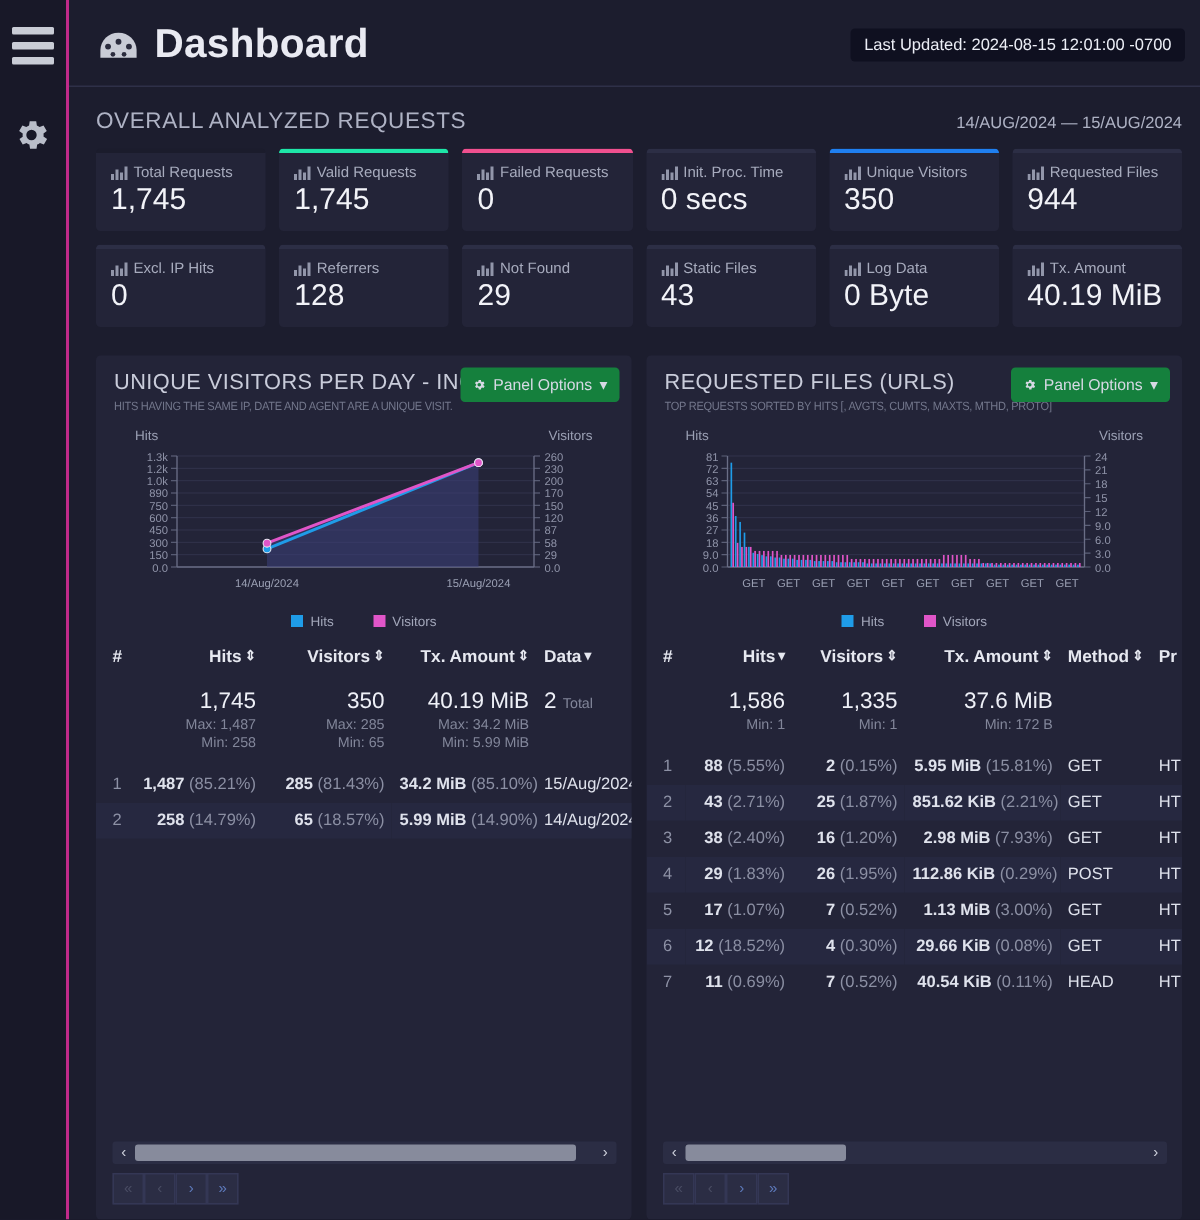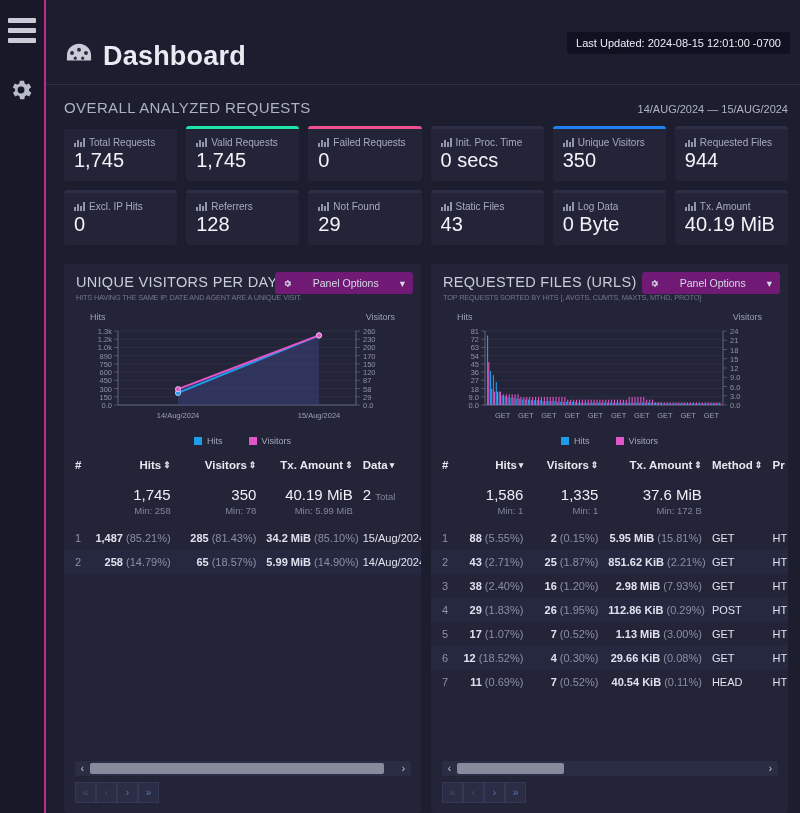--- a/index.html
+++ b/index.html
@@ -25,21 +25,21 @@
   .hamburger i { display: block; height: 5px; width: 28px; background: #c9ccd6;
                  border-radius: 1px; }
   .gear { width: 26px; height: 26px; color: #b9bdc9; }
 
   
   .main { flex: 1; background: #1c1d2e; padding: 0 0 0 0; min-width: 0;
           display: flex; flex-direction: column; }
 
   .topbar { display: flex; align-items: center; justify-content: space-between;
             padding: 14px 10px 12px 18px; border-bottom: 1px solid #2e3048; }
-  .brand { display: flex; align-items: flex-start; gap: 9px; margin-top: 27px; }
+  .brand { display: flex; align-items: flex-end; gap: 9px; }
   .brand-title { font-size: 27px; color: #e9eaf2; font-weight: bold;
                  letter-spacing: .2px; }
   .gauge-icon { width: 30px; height: 26px; }
   .updated { background: #0f1020; color: #eceef6; font-size: 11px;
              font-weight: normal; padding: 5px 9px; border-radius: 3px;
              white-space: nowrap; }
 
   .section-head { display: flex; align-items: baseline; justify-content: space-between;
                   padding: 14px 12px 10px 18px; }
   .section-title { font-size: 15px; color: #aeb2c4; letter-spacing: .4px; }
@@ -63,24 +63,24 @@
   .panels { display: flex; gap: 10px; padding: 10px 12px 0 18px; flex: 1;
             min-height: 0; }
   .panel { flex: 1; background: #232438; border-radius: 3px; min-width: 0;
            display: flex; flex-direction: column; }
   .panel-head { padding: 10px 10px 6px 12px; position: relative; }
   .panel-title { font-size: 14.5px; color: #c9ccda; letter-spacing: .3px;
                  white-space: nowrap; overflow: hidden; padding-right: 4px; }
   .panel-sub { font-size: 8px; color: #73778c; letter-spacing: -.2px;
                margin-top: 3px; white-space: nowrap; overflow: hidden;
                transform: scaleX(.92); transform-origin: left; }
-  .panel-opts { position: absolute; top: 8px; right: 8px; background: #701a75;
+  .panel-opts { position: absolute; top: 8px; right: 8px; background: #15803d;
                 color: #d6d9e4; font-size: 10.5px; padding: 5px 8px;
                 border-radius: 3px; cursor: pointer; display: flex;
-                align-items: center; gap: 21px; white-space: nowrap; }
+                align-items: center; gap: 5px; white-space: nowrap; }
 
   
   .chart-wrap { padding: 4px 8px 2px; }
   .chart-axis-names { display: flex; justify-content: space-between;
                       font-size: 9px; color: #9ba0b4; padding: 0 18px 1px; }
   .legend { display: flex; justify-content: center; gap: 26px; font-size: 9px;
             color: #a3a7ba; padding: 3px 0 4px; }
   .legend span { display: flex; align-items: center; gap: 5px; cursor: pointer; }
   .legend i { width: 8px; height: 8px; display: block; }
 
@@ -427,24 +427,31 @@
               </tr>
             </thead>
           <tbody id="l-tbody">
               <tr class="sumrow">
                 <td class="c-idx"></td>
                 <td>1,745</td>
                 <td>350</td>
                 <td>40.19 MiB</td>
                 <td class="c-left">2 <span class="total-lbl">Total</span></td>
               </tr>
+              <tr class="sumsub">
+                <td class="c-idx"></td>
+                <td>Max: 1,487</td>
+                <td>Max: 285</td>
+                <td>Max: 34.2 MiB</td>
+                <td></td>
+              </tr>
               <tr class="sumsub last">
                 <td class="c-idx"></td>
                 <td>Min: 258</td>
-                <td>Min: 78</td>
+                <td>Min: 65</td>
                 <td>Min: 5.99 MiB</td>
                 <td></td>
               </tr>
               <tr class="">
                 <td class="c-idx">1</td>
                 <td><b>1,487</b> <span class="pct">(85.21%)</span></td>
                 <td><b>285</b> <span class="pct">(81.43%)</span></td>
                 <td><b>34.2 MiB</b> <span class="pct">(85.10%)</span></td>
                 <td class="c-left">15/Aug/2024</td>
               </tr>

